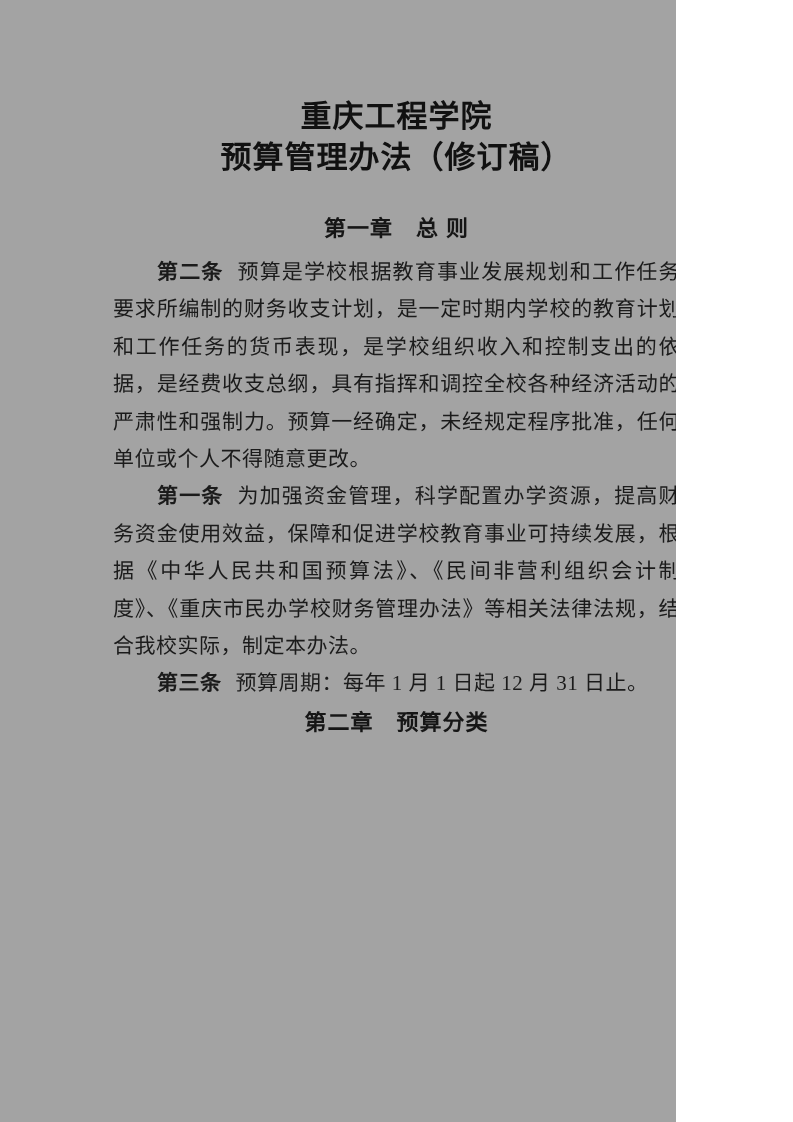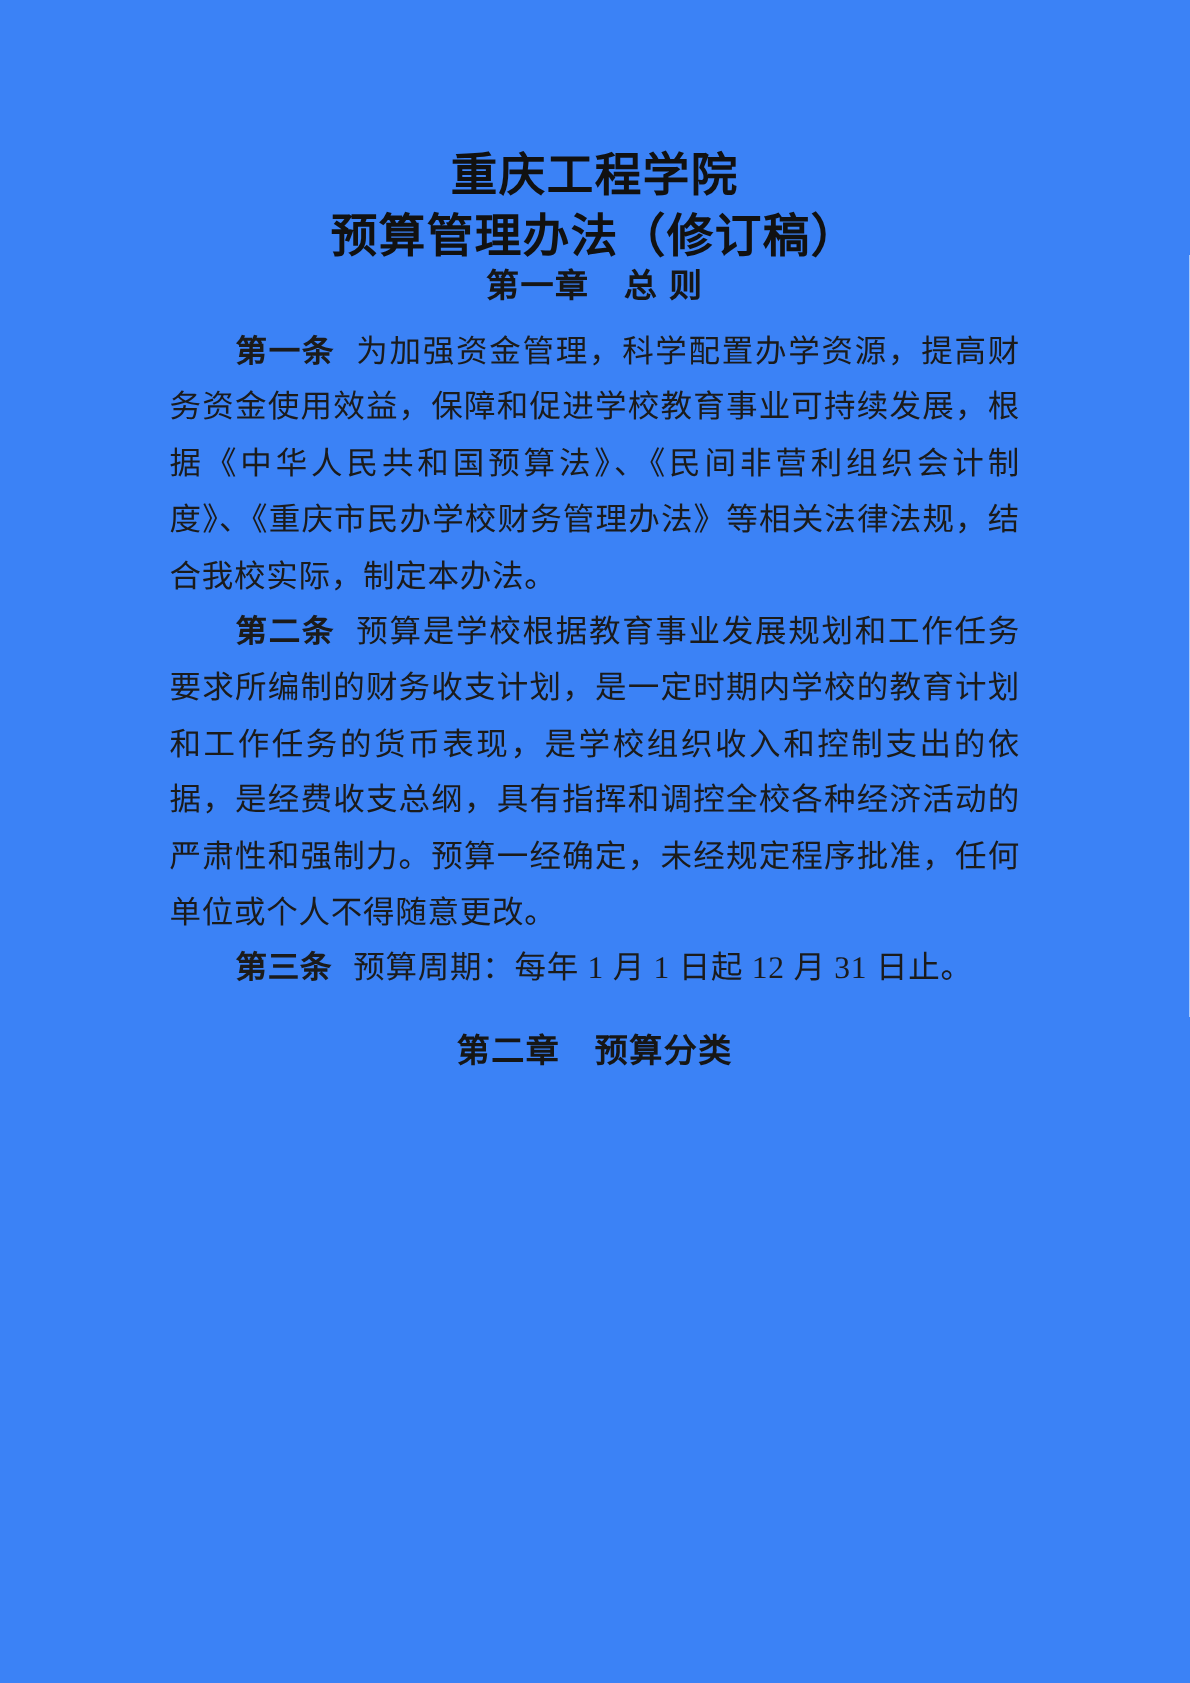--- a/index.html
+++ b/index.html
@@ -2,23 +2,23 @@
 <html lang="zh-CN"><head>
 <meta charset="utf-8">
 <style>
   html, body {
     margin: 0;
     padding: 0;
     background: #ffffff;
   }
   .page {
     position: relative;
-    width: 793px;
+    width: 676px;
     height: 1122px;
-    background: #3b82f6;
+    background: #a3a3a3;
     overflow: hidden;
     color: #1b1b1b;
     font-family: "Liberation Serif", "DejaVu Serif", serif;
   }
   .content {
     position: absolute;
     left: 113px;
     top: 0;
     width: 567px;
   }
@@ -26,20 +26,21 @@
     margin-top: 96px;
     text-align: center;
     font-family: "Liberation Serif", "DejaVu Serif", serif;
     font-weight: bold;
     font-size: 31px;
     line-height: 41px;
     letter-spacing: 1px;
     color: #111111;
   }
   .chapter-heading {
+    margin-top: 38px;
     text-align: center;
     font-family: "Liberation Sans", "DejaVu Sans", sans-serif;
     font-weight: bold;
     font-size: 22px;
     line-height: 26px;
     letter-spacing: 1px;
     color: #161616;
   }
   .body-text {
     margin-top: 12px;
@@ -58,44 +59,44 @@
   }
   .chapter-heading-inline {
     font-family: "Liberation Sans", "DejaVu Sans", sans-serif;
     font-weight: bold;
     font-size: 22px;
     line-height: 40px;
     text-align: center;
     text-indent: 0;
     letter-spacing: 1px;
     color: #161616;
-    margin: 16px;
+    margin: 0;
   }
 </style>
 </head>
 <body>
 
 <div class="page">
   <div class="content">
 
     <div class="doc-title">
       <div>重庆工程学院</div>
       <div>预算管理办法（修订稿）</div>
     </div>
 
     <div class="chapter-heading">第一章　总 则</div>
 
     <div class="body-text">
 
       <p class="article">
-        <span class="article-label">第一条</span><span>为加强资金管理，科学配置办学资源，提高财务资金使用效益，保障和促进学校教育事业可持续发展，根据《中华人民共和国预算法》、《民间非营利组织会计制度》、《重庆市民办学校财务管理办法》等相关法律法规，结合我校实际，制定本办法。</span>
+        <span class="article-label">第二条</span><span>预算是学校根据教育事业发展规划和工作任务要求所编制的财务收支计划，是一定时期内学校的教育计划和工作任务的货币表现，是学校组织收入和控制支出的依据，是经费收支总纲，具有指挥和调控全校各种经济活动的严肃性和强制力。预算一经确定，未经规定程序批准，任何单位或个人不得随意更改。</span>
       </p>
 
       <p class="article">
-        <span class="article-label">第二条</span><span>预算是学校根据教育事业发展规划和工作任务要求所编制的财务收支计划，是一定时期内学校的教育计划和工作任务的货币表现，是学校组织收入和控制支出的依据，是经费收支总纲，具有指挥和调控全校各种经济活动的严肃性和强制力。预算一经确定，未经规定程序批准，任何单位或个人不得随意更改。</span>
+        <span class="article-label">第一条</span><span>为加强资金管理，科学配置办学资源，提高财务资金使用效益，保障和促进学校教育事业可持续发展，根据《中华人民共和国预算法》、《民间非营利组织会计制度》、《重庆市民办学校财务管理办法》等相关法律法规，结合我校实际，制定本办法。</span>
       </p>
 
       <p class="article">
         <span class="article-label">第三条</span><span>预算周期：每年 1 月 1 日起 12 月 31 日止。</span>
       </p>
 
 
       <p class="chapter-heading-inline">第二章　预算分类</p>
 
 

